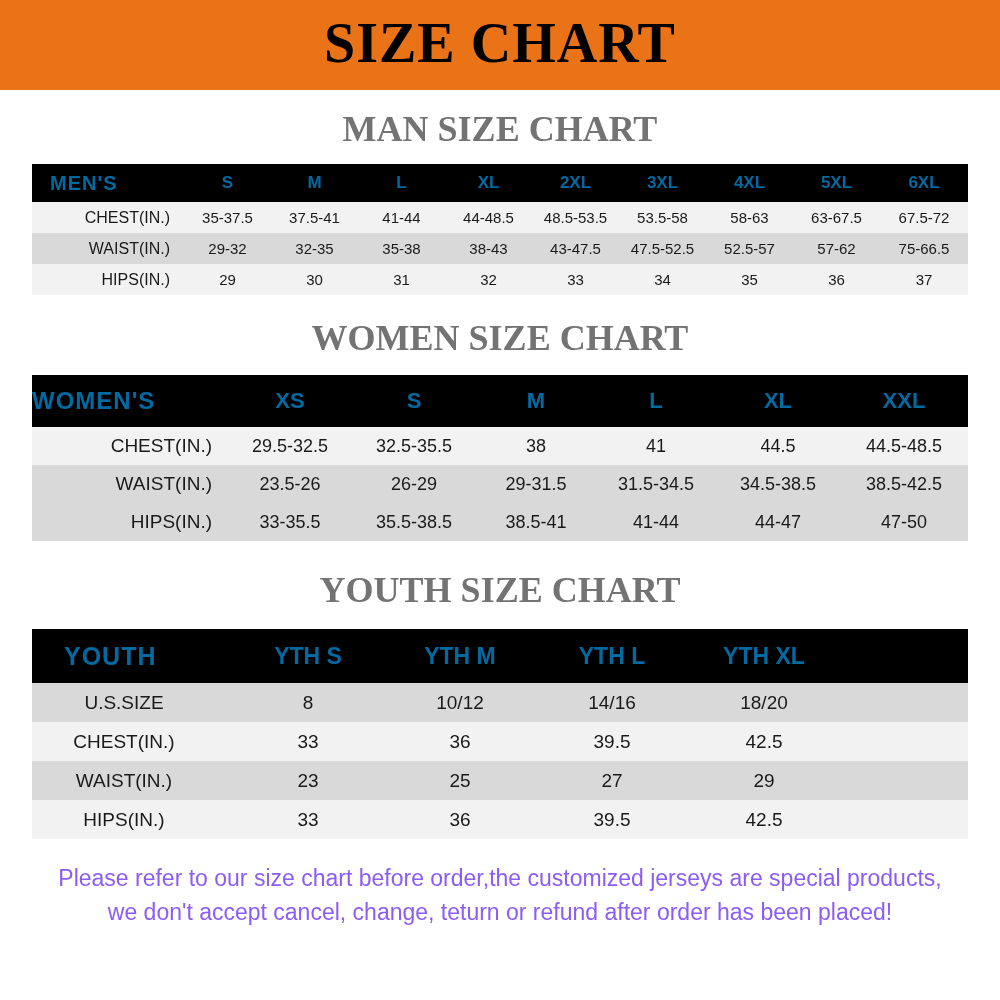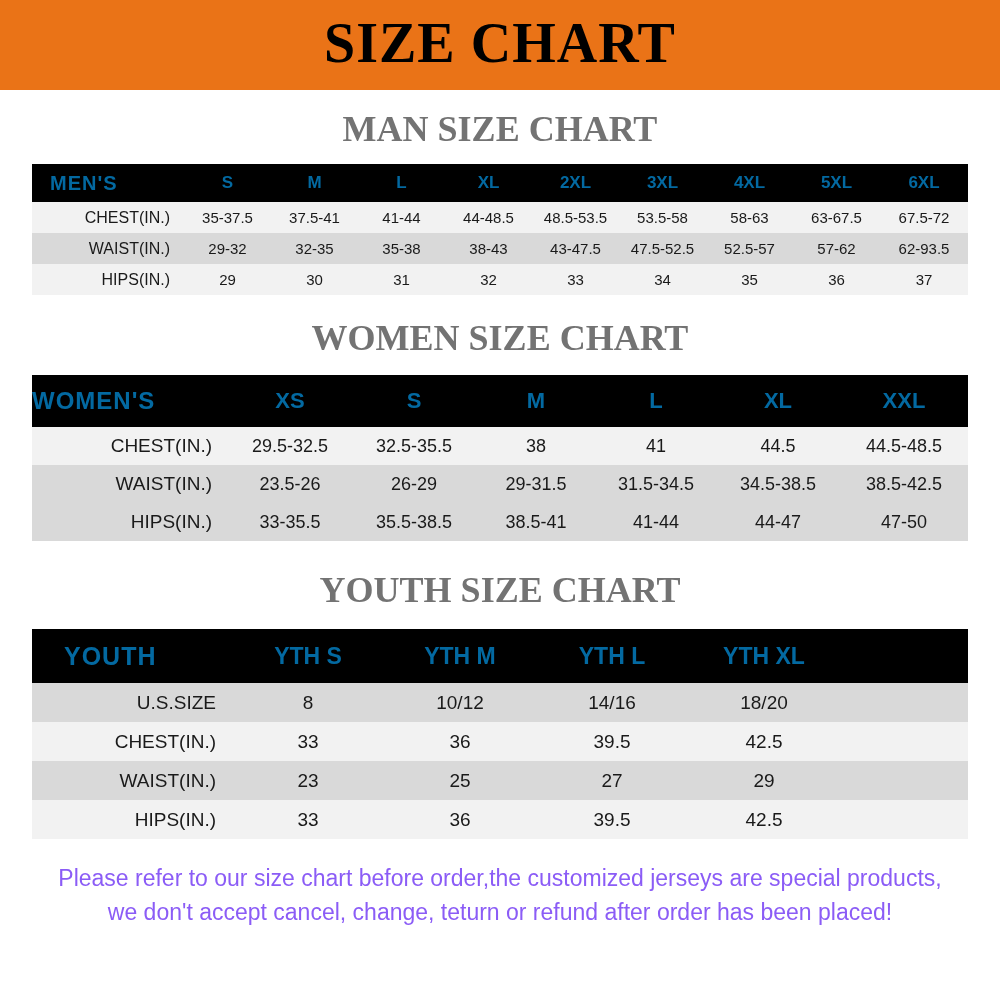--- a/index.html
+++ b/index.html
@@ -85,21 +85,21 @@
   .women-table thead th { height: 52px; font-size: 22px; }
   .women-table thead th.firstcol { text-align: left; font-size: 24px; letter-spacing: 1px; }
   .women-table tbody td { height: 38px; font-size: 18px; }
   .women-table tbody td.firstcol { text-align: right; padding-right: 16px; font-size: 19px; }
 
   
   .youth-table { width: 936px; }
   .youth-table thead th { height: 54px; font-size: 23px; }
   .youth-table thead th.firstcol { text-align: left; padding-left: 32px; font-size: 25px; letter-spacing: 1px; }
   .youth-table tbody td { height: 39px; font-size: 19px; }
-  .youth-table tbody td.firstcol { text-align: right; padding-right: 16px; font-size: 19px; }
+  .youth-table tbody td.firstcol { text-align: center; padding-right: 16px; font-size: 19px; }
 
   
   .footer-note {
     margin-top: 22px;
     padding: 0 18px;
     text-align: center;
     color: #8b5cf6;
     font-family: "Liberation Sans", sans-serif;
     font-size: 23px;
     line-height: 34px;
@@ -159,21 +159,21 @@
       <tr class="row-grey">
         <td class="firstcol">WAIST(IN.)</td>
         <td>29-32</td>
         <td>32-35</td>
         <td>35-38</td>
         <td>38-43</td>
         <td>43-47.5</td>
         <td>47.5-52.5</td>
         <td>52.5-57</td>
         <td>57-62</td>
-        <td>62-93.5</td>
+        <td>75-66.5</td>
       </tr>
       <tr class="row-light">
         <td class="firstcol">HIPS(IN.)</td>
         <td>29</td>
         <td>30</td>
         <td>31</td>
         <td>32</td>
         <td>33</td>
         <td>34</td>
         <td>35</td>

